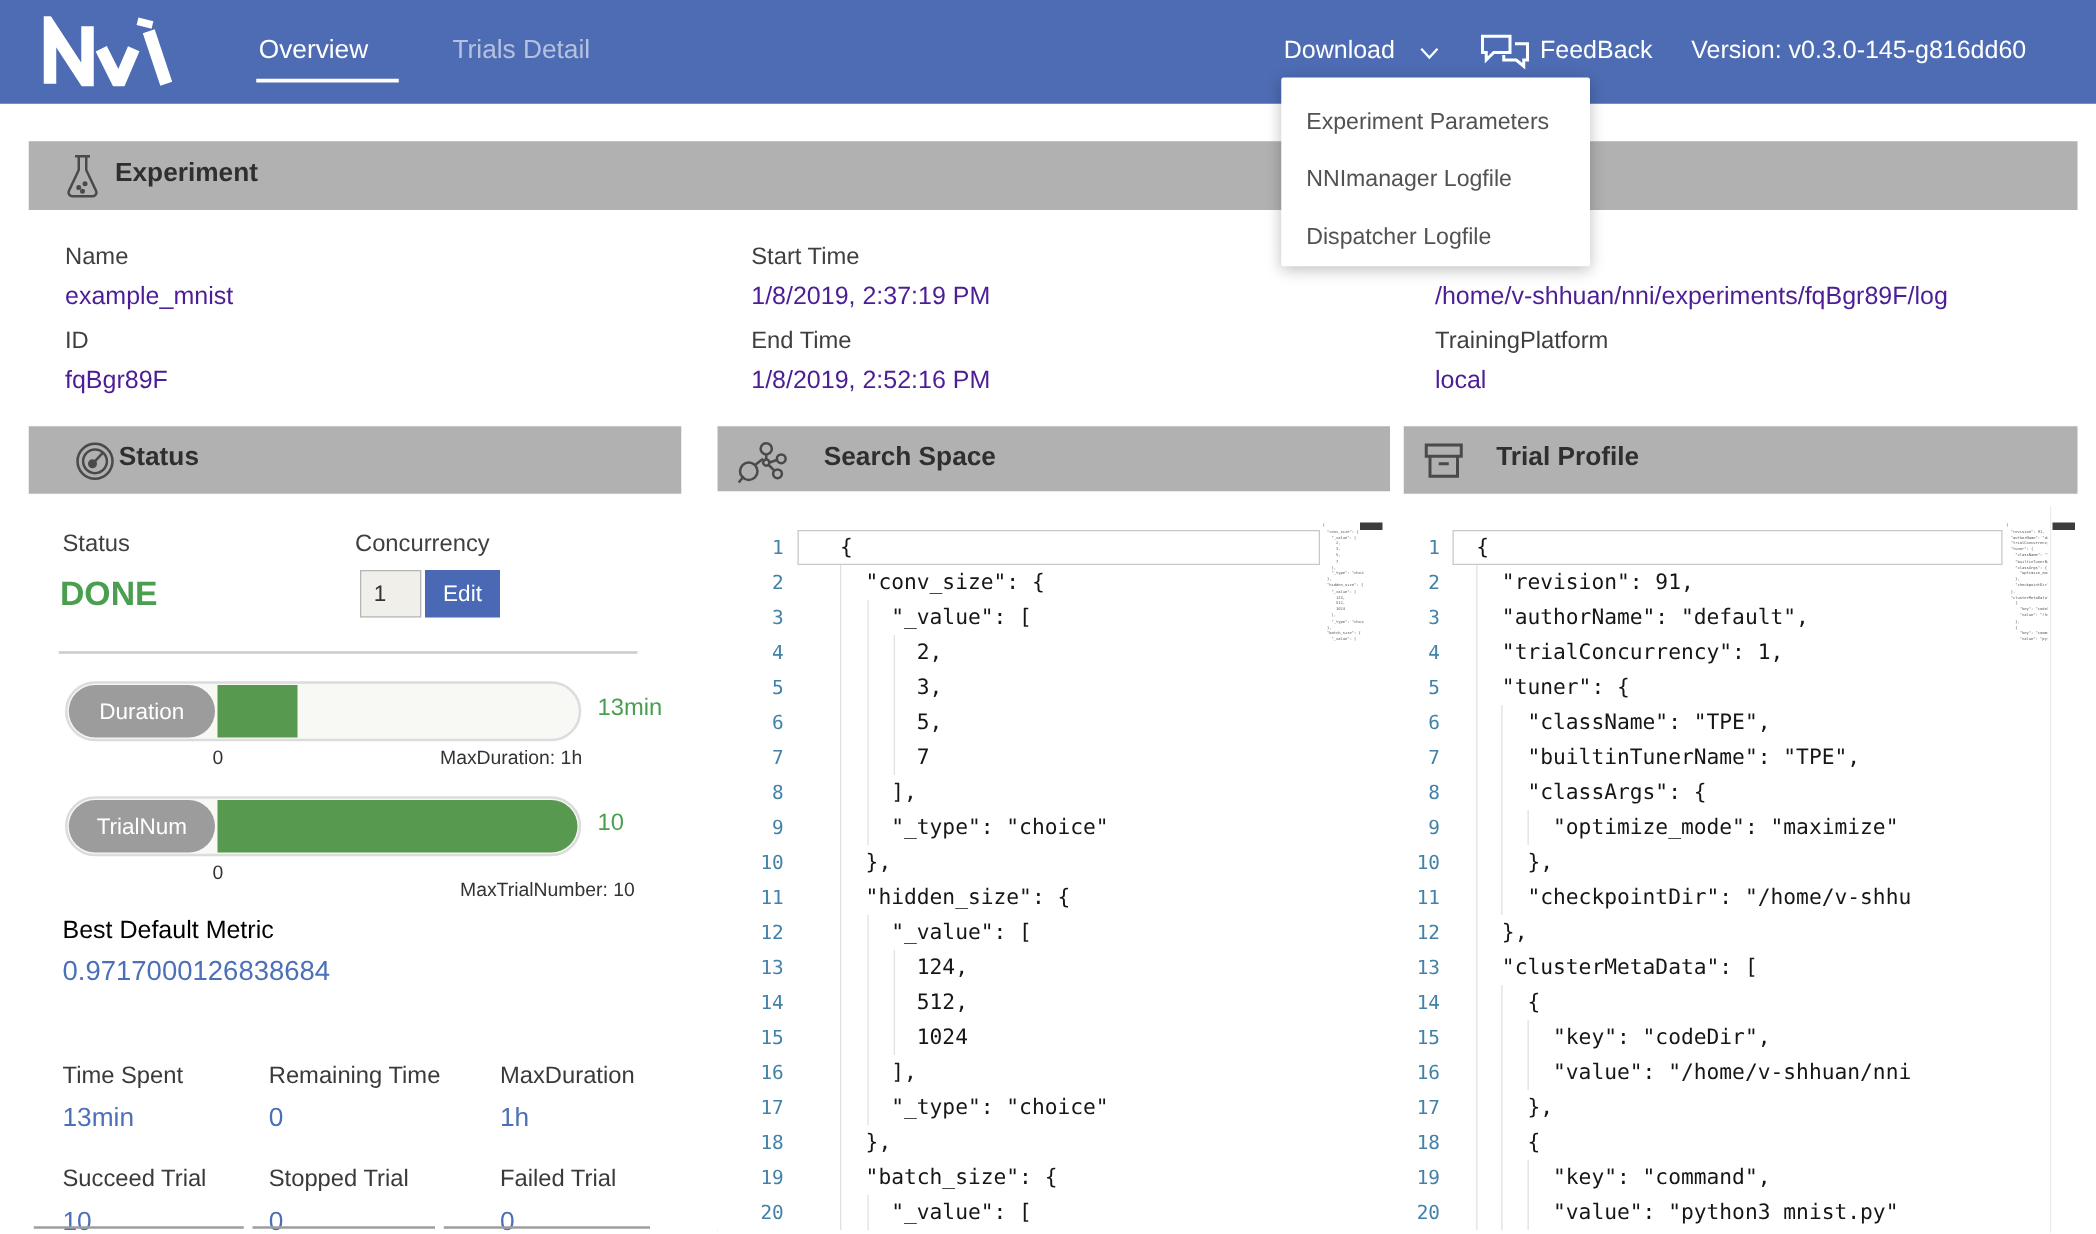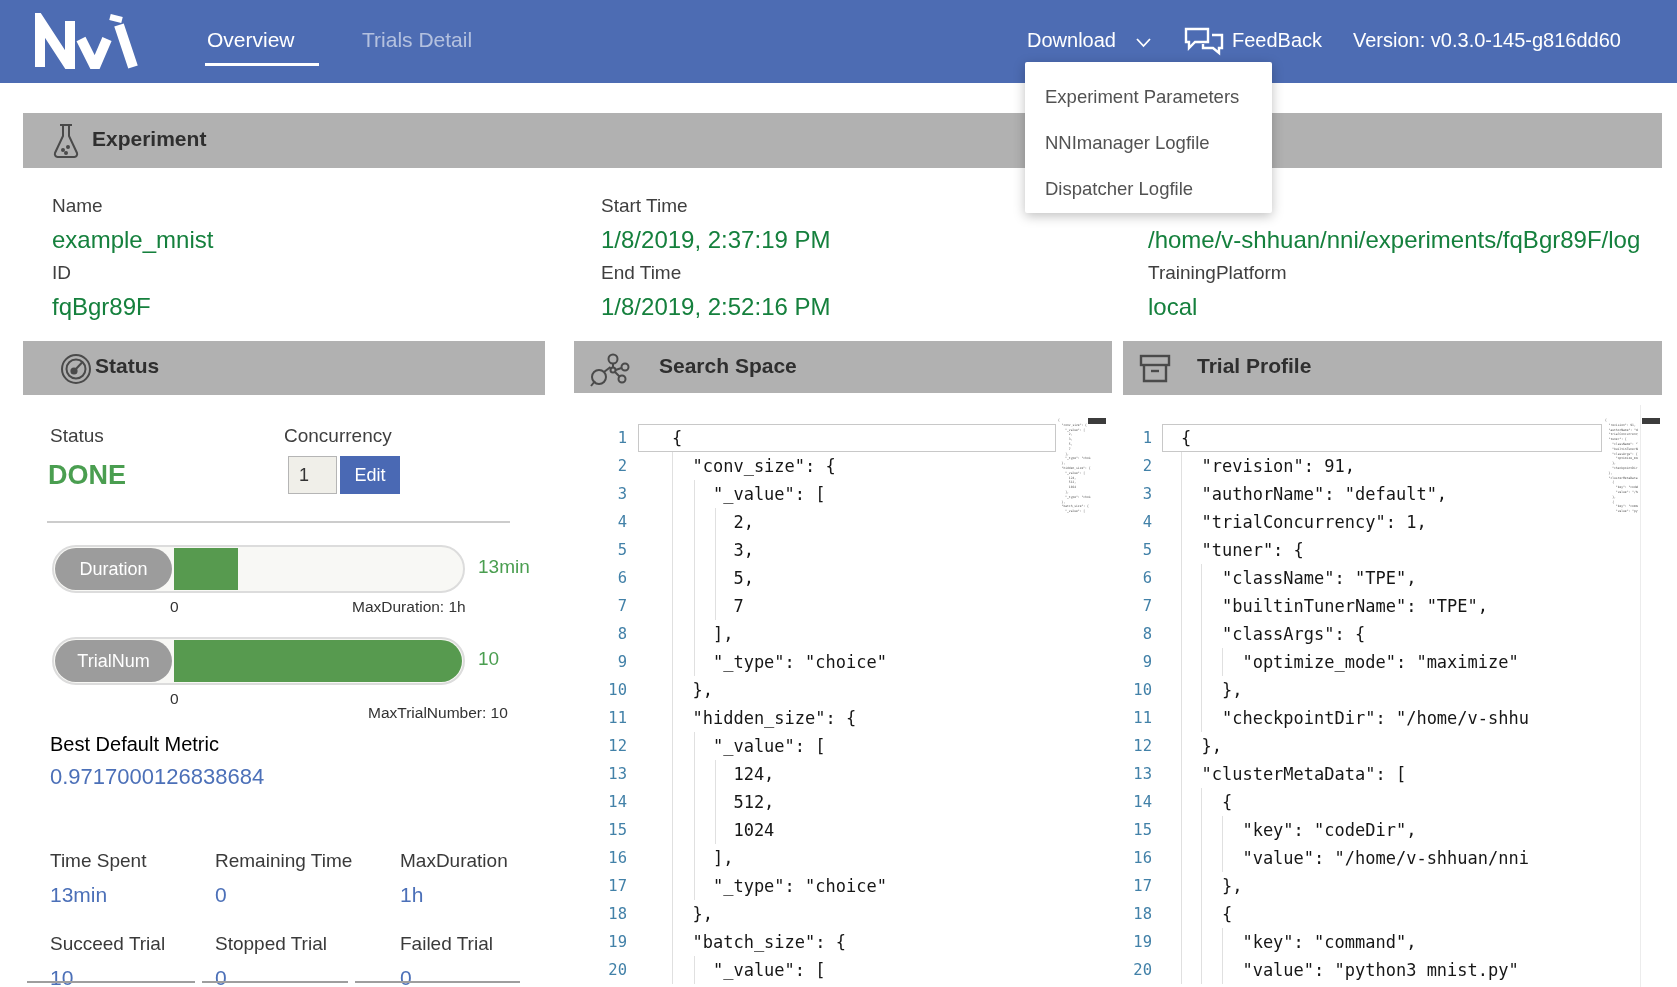--- a/index.html
+++ b/index.html
@@ -14,21 +14,21 @@
   .nav-right{top:29px;font-size:20px;color:#fff;cursor:pointer;}
   
   .dropdown{left:1025px;top:62px;width:247px;height:151px;background:#fff;z-index:30;
             box-shadow:0 3px 12px rgba(0,0,0,.25);border-radius:2px;}
   .menu-item{left:20px;font-size:18.5px;color:#525252;cursor:pointer;white-space:nowrap;}
   
   .bar{background:var(--panel_header);}
   .bar-title{font-size:21px;font-weight:bold;color:#2f2f2f;white-space:nowrap;}
   
   .f-label{font-size:19px;color:#3f3f3f;white-space:nowrap;}
-  .f-value{font-size:24px;color:#15803d;white-space:nowrap;}
+  .f-value{font-size:20px;color:#4c1d95;white-space:nowrap;}
   
   .done{font-size:27px;font-weight:bold;color:var(--green);}
   .conc-input{left:288px;top:456px;width:49px;height:38px;background:#f0efe9;
               border:1px solid #b5b5b5;font-size:18px;color:#333;padding:0 0 0 10px;
               box-sizing:border-box;font-family:"Liberation Sans",sans-serif;}
   .edit-btn{left:340px;top:456px;width:60px;height:38px;background:var(--edit_blue);color:#fff;
             font-size:18px;border:none;cursor:pointer;font-family:"Liberation Sans",sans-serif;}
   .track{height:48px;border:2px solid #dcdcdc;border-radius:24px;background:#f8f8f5;box-sizing:border-box;}
   .pill{height:42px;border-radius:21px;background:#9c9c9c;color:#fff;font-size:18px;
         display:flex;align-items:center;justify-content:center;z-index:2;}

